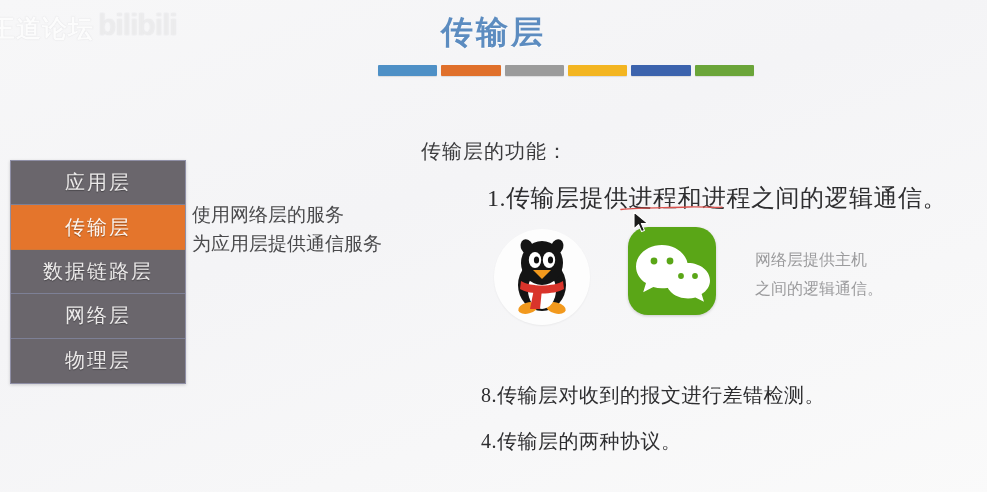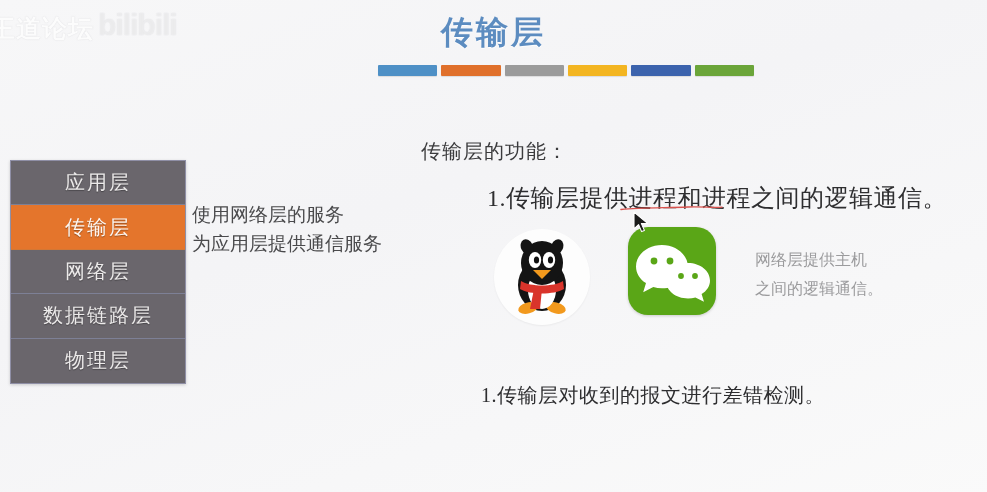--- a/index.html
+++ b/index.html
@@ -249,39 +249,40 @@
     <div class="bar" style="background:#9b9b9b"></div>
     <div class="bar" style="background:#f3b521"></div>
     <div class="bar" style="background:#3c63ad"></div>
     <div class="bar" style="background:#6ba539"></div>
   </div>
 
 
   <div id="layer-stack">
     <div class="layer-row">应用层</div>
     <div class="layer-row active">传输层</div>
+    <div class="layer-row">数据链路层</div>
     <div class="layer-row">网络层</div>
-    <div class="layer-row">数据链路层</div>
     <div class="layer-row">物理层</div>
   </div>
 
   <div id="left-caption">
     <div>使用网络层的服务</div>
     <div>为应用层提供通信服务</div>
   </div>
 
   <div id="func-heading">传输层的功能：</div>
 
   <div id="item-1">1.传输层提供进程和进程之间的逻辑通信。</div>
 
   <svg id="red-underline" viewBox="0 0 103 6" preserveAspectRatio="none">
     <path d="M1,4.2 C22,1.6 48,2.4 68,1.2 C82,0.4 94,2.6 102,1.4" stroke="#d9534f" stroke-width="1.6" fill="none" stroke-linecap="round"></path>
   </svg>
 
-  <div id="item-3">1.传输层对收到的报文进行差错检测。</div>
+  <div id="item-3">8.传输层对收到的报文进行差错检测。</div>
+  <div id="item-4">4.传输层的两种协议。</div>
 
   <div id="side-note">
     <div>网络层提供主机</div>
     <div>之间的逻辑通信。</div>
   </div>
 
   <div id="qq-icon">
     <svg viewBox="0 0 96 96" width="96" height="96">
 
       <ellipse cx="48" cy="56" rx="24" ry="26" fill="#141414"></ellipse>

